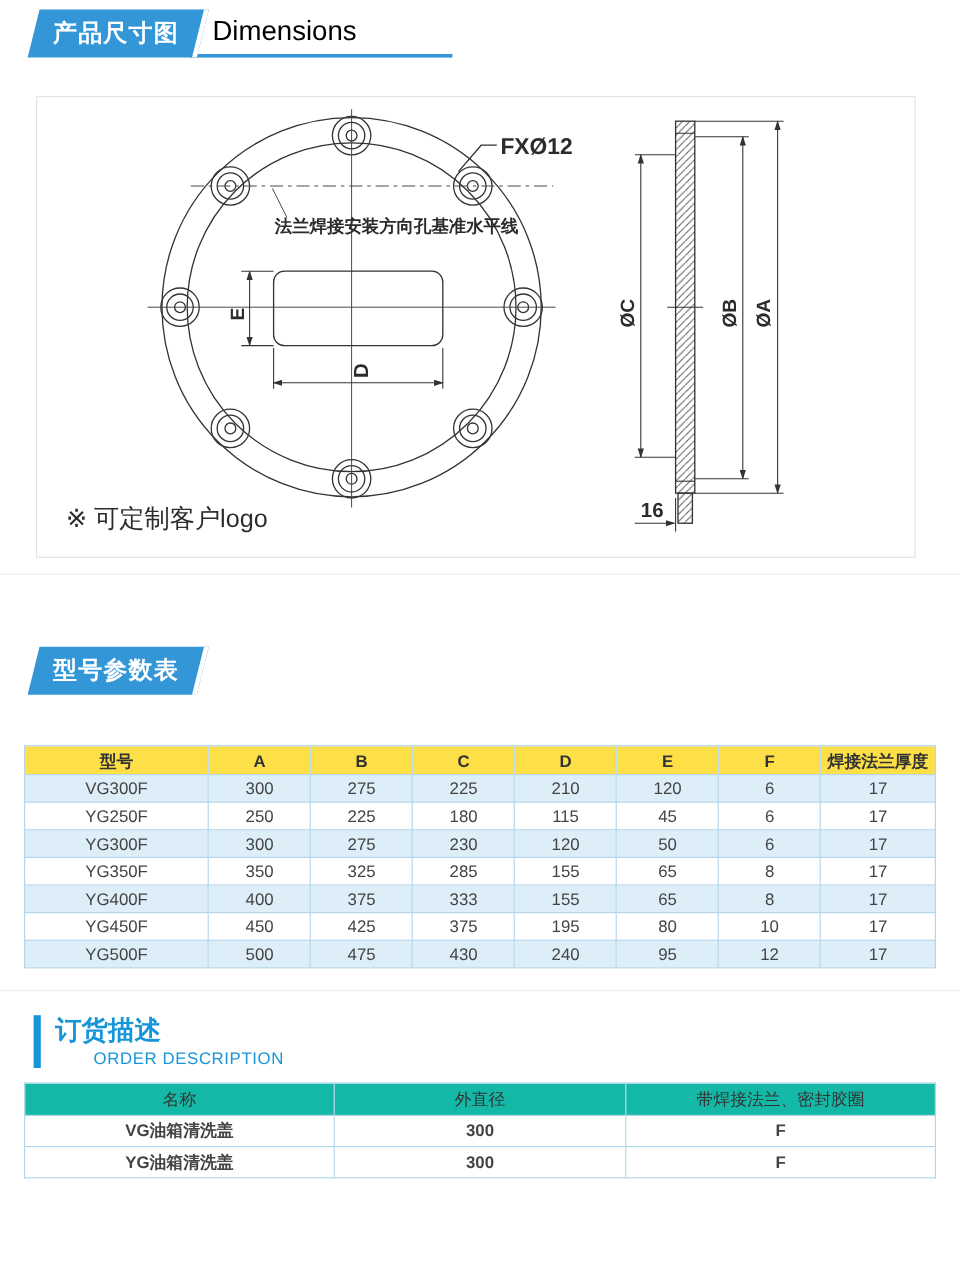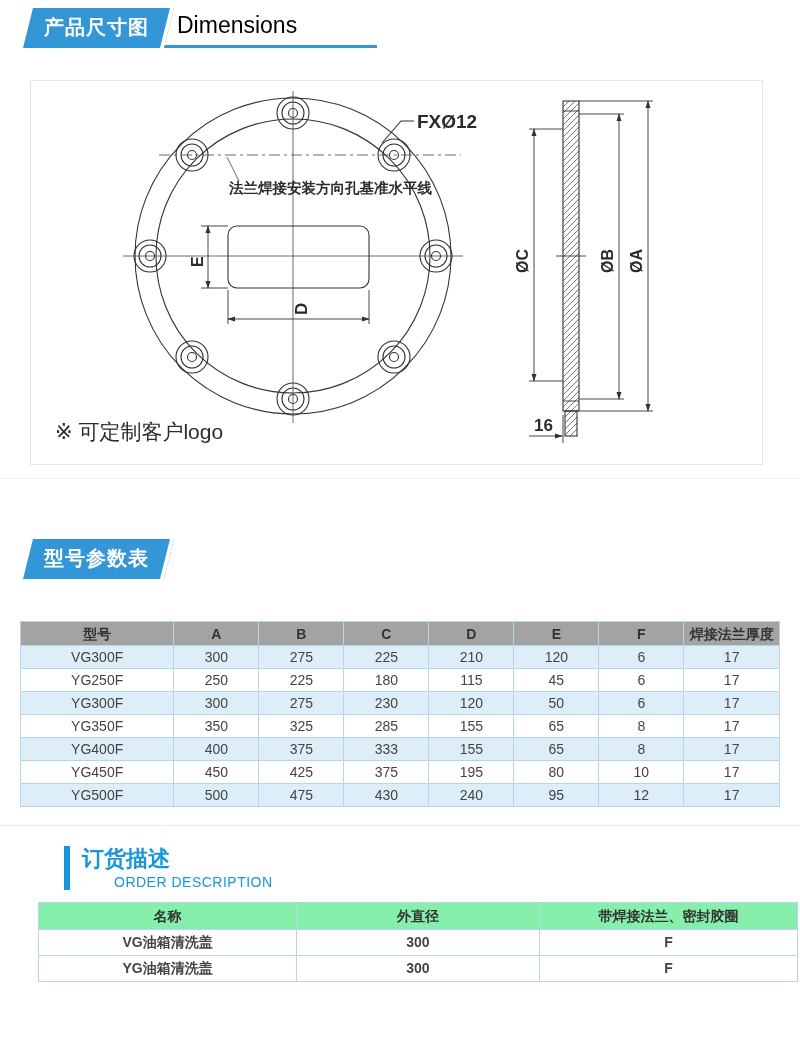--- a/index.html
+++ b/index.html
@@ -31,36 +31,36 @@
   
   .sec-data{padding-top:60px;border-bottom:1px solid #ececec;padding-bottom:18px;}
   table.data-table{
     width:760px;margin:42px auto 0;border-collapse:collapse;table-layout:fixed;
     font-size:14px;color:#444444;
   }
   table.data-table th,table.data-table td{
     border:1px solid #b5d6ea;height:22px;text-align:center;padding:0;
     line-height:22px;white-space:nowrap;overflow:hidden;
   }
-  table.data-table thead th{background:#a3a3a3;font-weight:bold;color:#333333;height:23px;}
+  table.data-table thead th{background:#fde047;font-weight:bold;color:#333333;height:23px;}
   table.data-table tr.alt td{background:#ddeef9;}
   
-  .sec-order{padding-top:20px;padding-left:36px;}
+  .sec-order{padding-top:20px;}
   .order-header{display:flex;align-items:stretch;margin-left:28px;}
   .order-bar{width:6px;background:#1695d9;margin-right:12px;}
   .order-cn{font-size:22px;font-weight:bold;color:#1695d9;line-height:26px;}
   .order-en{font-size:14px;color:#1695d9;letter-spacing:.5px;margin-top:2px;margin-left:32px;}
   table.order-table{
     width:760px;margin:12px auto 0;border-collapse:collapse;table-layout:fixed;
     font-size:14px;color:#444444;
   }
   table.order-table th,table.order-table td{
     border:1px solid #b5d6ea;height:25px;text-align:center;padding:0;line-height:25px;font-weight:bold;
   }
-  table.order-table thead th{background:#86efac;font-weight:bold;color:#333333;height:26px;}
+  table.order-table thead th{background:#14b8a6;font-weight:normal;color:#333333;height:26px;}
   
   .cad-text{fill:#2b2b2b;}
 </style>
 </head>
 <body>
 
 <div class="sec-dim">
   <div class="sec-header">
     <div class="tag-plate">
       <span class="tag-text">产品尺寸图</span>

